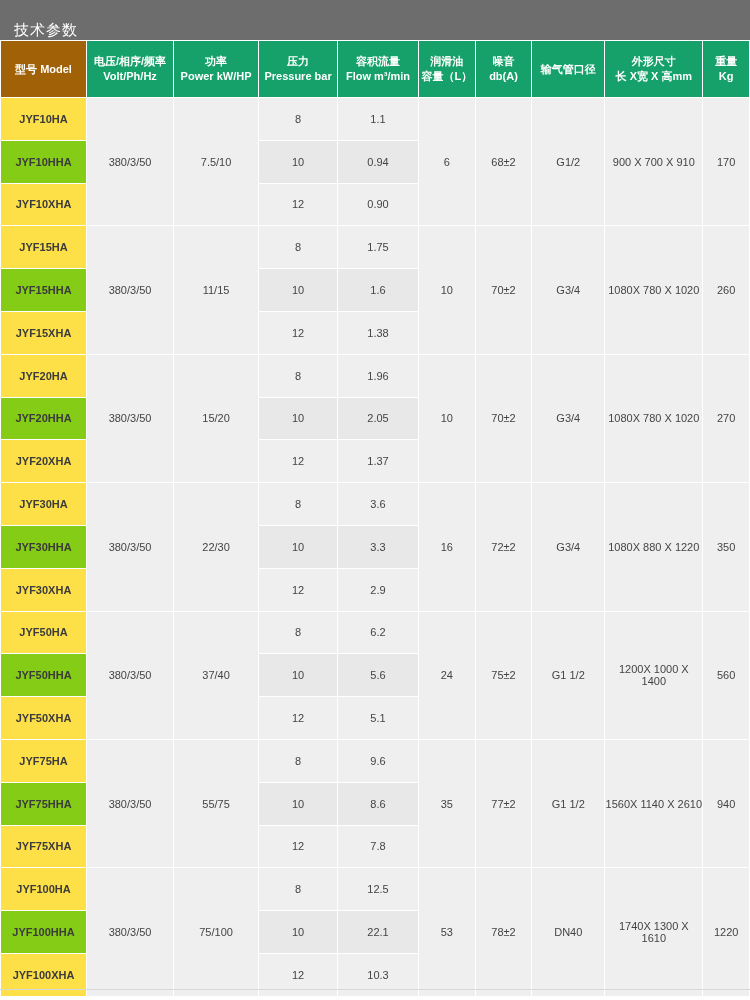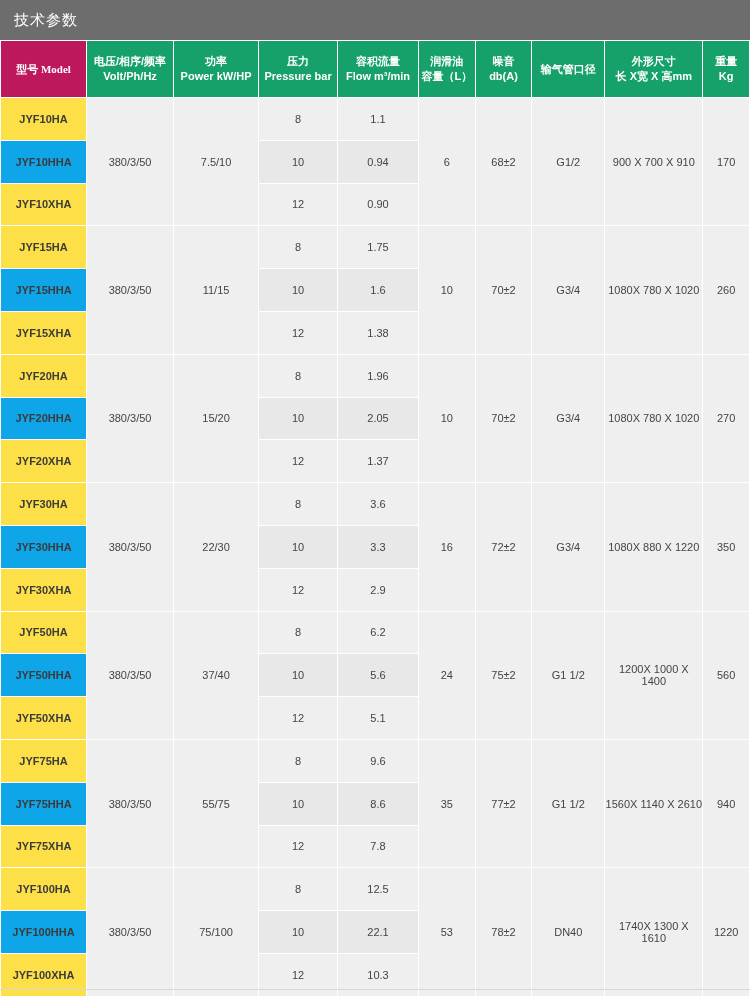--- a/index.html
+++ b/index.html
@@ -18,21 +18,21 @@
     width: 750px;
     height: 1000px;
     position: relative;
     box-sizing: border-box;
   }
   .title-bar {
     height: 40px;
     background: #6d6d6d;
     color: #ffffff;
     display: flex;
-    align-items: center;
+    align-items: flex-end;
     padding-left: 14px;
     font-size: 15px;
     letter-spacing: 1px;
   }
   table.spec {
     border-collapse: collapse;
     width: 750px;
     table-layout: fixed;
   }
   table.spec th, table.spec td {
@@ -45,43 +45,42 @@
   thead th {
     background: #16a06a;
     color: #ffffff;
     height: 56px;
     font-weight: bold;
     line-height: 1.35;
     font-size: 10.5px;
     padding: 2px 1px;
   }
   thead th.model-col {
-    background: #be185d;
-    font-family: Liberation Serif, serif;
+    background: #a16207;
   }
   td.model {
     background: #fde047;
     color: #3b3b3b;
     font-weight: bold;
     height: 41.8px;
     font-size: 11px;
     text-align: left;
     padding-left: 12px;
   }
   td.cell {
     background: #efefef;
     color: #444;
     height: 41.8px;
     font-size: 11px;
   }
   tbody tr.rowb td.cell {
     background: #e8e8e8;
   }
   tbody tr.rowb td.model {
-    background: #0ea5e9;
+    background: #84cc16;
   }
   .footnote {
     position: absolute;
     left: 10px;
     bottom: 18px;
     font-size: 10px;
     color: #6b6b6b;
   }
   .hdr-line {
     display: block;

